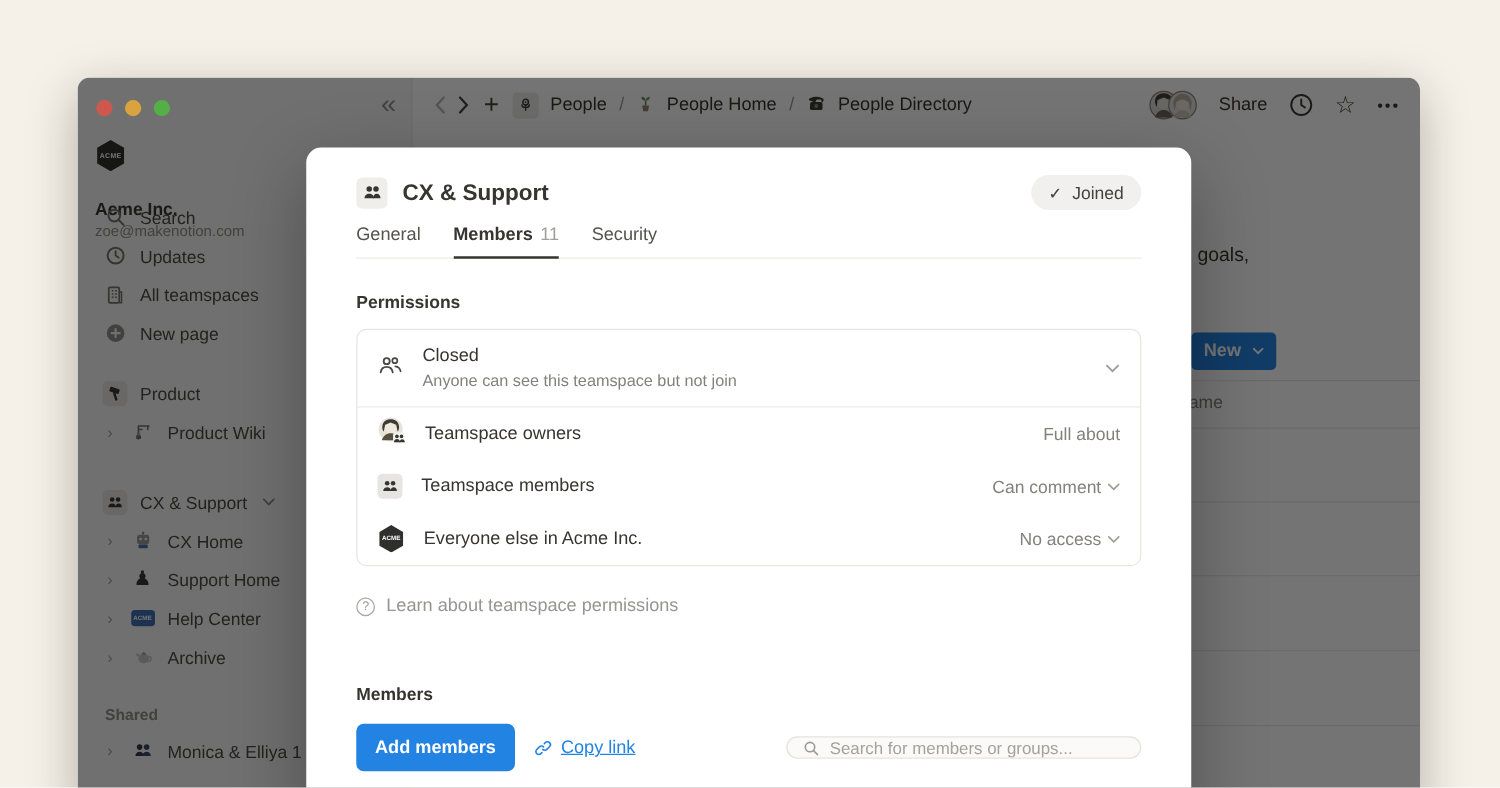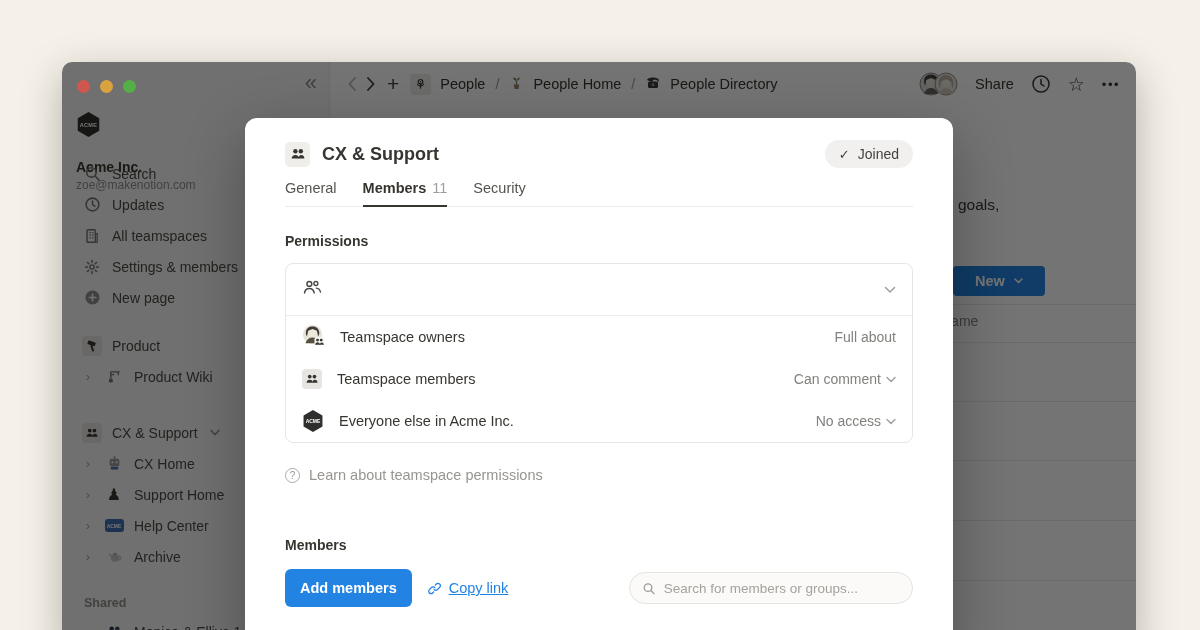--- a/index.html
+++ b/index.html
@@ -47,21 +47,21 @@
   .bc-chip { width:21px; height:21px; border-radius:4px; background:#ECEBE8; display:flex;
              align-items:center; justify-content:center; }
   .bc-seg { color:#37352F; } .bc-sep { color:#9B9A97; margin:0 1px; }
   .tb-right { margin-left:auto; display:flex; align-items:center; gap:17px; }
   .avatars { display:flex; }
   .avatars svg + svg { margin-left:-9px; }
   .share { font-size:14.5px; color:#37352F; }
   .star-glyph { font-size:19px; color:#37352F; } .dots-glyph { font-size:13px; letter-spacing:1.5px; color:#37352F; }
 
   .frag-goals { position:absolute; left:627px; top:134px; font-size:15.5px; color:#37352F; }
-  .new-btn { position:absolute; left:622px; top:204px; height:30px; padding:0 22px; background:#2383E2;
+  .new-btn { position:absolute; left:622px; top:204px; height:30px; padding:0 10px; background:#2383E2;
              border-radius:4px; color:#fff; font-size:14.5px; font-weight:600; display:flex;
              align-items:center; gap:9px; }
   .tline { position:absolute; left:560px; right:0; height:1px; background:#E9E9E7; }
   .thead { position:absolute; left:610px; top:251px; font-size:14px; color:#82817E; }
 
   .dim { position:absolute; inset:0; background:rgba(2,2,2,.55); z-index:5; }
 
   
   .modal { position:absolute; left:183px; top:56px; width:708px; bottom:-20px; background:#fff;
            border-radius:12px; z-index:10; padding:0 40px; box-shadow:0 18px 60px rgba(0,0,0,.30); }
@@ -89,21 +89,21 @@
   .pr-access { margin-left:auto; font-size:14px; color:#82817E; display:flex; align-items:center; gap:5px; }
   .learn { margin-top:24px; display:flex; align-items:center; gap:9px; color:#97958F; font-size:14.5px; }
   .qmark { width:15px; height:15px; border:1px solid #ABA9A4; border-radius:50%; font-size:10px;
            display:flex; align-items:center; justify-content:center; color:#97958F; }
   .members-h { margin-top:54px; }
   .controls { margin-top:16px; display:flex; align-items:center; }
   .add-btn { background:#2383E2; color:#fff; border:none; font-size:14.5px; font-weight:600;
              padding:11px 15px; border-radius:6px; font-family:inherit; }
   .copy { display:flex; align-items:center; gap:7px; color:#2383E2; font-size:14.5px; font-weight:500;
           margin-left:15px;text-decoration:underline; }
-  .search-pill { margin-left:auto; width:284px; height:32px; border:1px solid #E5E3E0; background:#FBFAF9;
+  .search-pill { margin-left:auto; width:284px; height:18px; border:1px solid #E5E3E0; background:#FBFAF9;
                  border-radius:16px; display:flex; align-items:center; gap:8px; padding:0 12px; }
   .search-pill input { border:none; background:transparent; outline:none; font-size:13.5px;
                        color:#37352F; width:100%; font-family:inherit; }
   .search-pill input::placeholder { color:#A5A29C; }
 </style>
 </head>
 <body>
 
 <div class="window">
 
@@ -139,38 +139,20 @@
       </div>
       <div class="nav-item">
         <span class="nav-icn">
           <svg width="16" height="16" viewBox="0 0 16 16">
               <rect x="3" y="1.8" width="8.4" height="12.4" rx="1" fill="none" stroke="#73726E" stroke-width="1.4"></rect>
               <path d="M11.4 5.5h1.8v8.7h-1.8" fill="none" stroke="#73726E" stroke-width="1.2"></path>
               <path d="M5.4 4.6h1.4M8.1 4.6h1.4M5.4 7.2h1.4M8.1 7.2h1.4M5.4 9.8h1.4M8.1 9.8h1.4" stroke="#73726E" stroke-width="1.2"></path>
             </svg>
         </span>
         <span class="lbl">All teamspaces</span>
-      </div>
-      <div class="nav-item">
-        <span class="nav-icn">
-          <svg width="16" height="16" viewBox="0 0 16 16">
-              <circle cx="8" cy="8" r="2.1" fill="none" stroke="#73726E" stroke-width="1.4"></circle>
-              <g stroke="#73726E" stroke-width="1.5" stroke-linecap="round">
-                <line x1="8" y1="1.6" x2="8" y2="3.5"></line>
-                <line x1="8" y1="12.5" x2="8" y2="14.4"></line>
-                <line x1="1.6" y1="8" x2="3.5" y2="8"></line>
-                <line x1="12.5" y1="8" x2="14.4" y2="8"></line>
-                <line x1="3.5" y1="3.5" x2="4.8" y2="4.8"></line>
-                <line x1="11.2" y1="11.2" x2="12.5" y2="12.5"></line>
-                <line x1="3.5" y1="12.5" x2="4.8" y2="11.2"></line>
-                <line x1="11.2" y1="4.8" x2="12.5" y2="3.5"></line>
-              </g>
-            </svg>
-        </span>
-        <span class="lbl">Settings &amp; members</span>
       </div>
       <div class="nav-item">
         <span class="nav-icn">
           <svg width="17" height="17" viewBox="0 0 16 16">
               <circle cx="8" cy="8" r="6.6" fill="#8F8E8A"></circle>
               <path d="M8 5v6M5 8h6" stroke="#F7F7F5" stroke-width="1.6" stroke-linecap="round"></path>
             </svg>
         </span>
         <span class="lbl">New page</span>
       </div>
@@ -397,20 +379,24 @@
 
     <div class="perm-card">
       <div class="perm-drop">
         <span>
           <svg width="21" height="21" viewBox="0 0 20 20">
               <circle cx="7" cy="6.6" r="2.3" fill="none" stroke="#4A4945" stroke-width="1.4"></circle>
               <circle cx="13.2" cy="6.2" r="1.9" fill="none" stroke="#4A4945" stroke-width="1.3"></circle>
               <path d="M2.4 15.2c.4-2.6 2.2-4.2 4.6-4.2s4.2 1.6 4.6 4.2" fill="none" stroke="#4A4945" stroke-width="1.4" stroke-linecap="round"></path>
               <path d="M13.6 10.6c2 .2 3.6 1.6 4 3.8" fill="none" stroke="#4A4945" stroke-width="1.3" stroke-linecap="round"></path>
             </svg>
+        </span>
+        <span>
+          <div class="pd-title">Closed</div>
+          <div class="pd-sub">Anyone can see this teamspace but not join</div>
         </span>
         <span class="chev-end">
           <svg width="12" height="8" viewBox="0 0 12 8">
               <path d="M1.5 1.5L6 6l4.5-4.5" fill="none" stroke="#A09E9A" stroke-width="1.5" stroke-linecap="round"></path>
             </svg>
         </span>
       </div>
       <div class="perm-divider"></div>
 
       <div class="perm-row">

